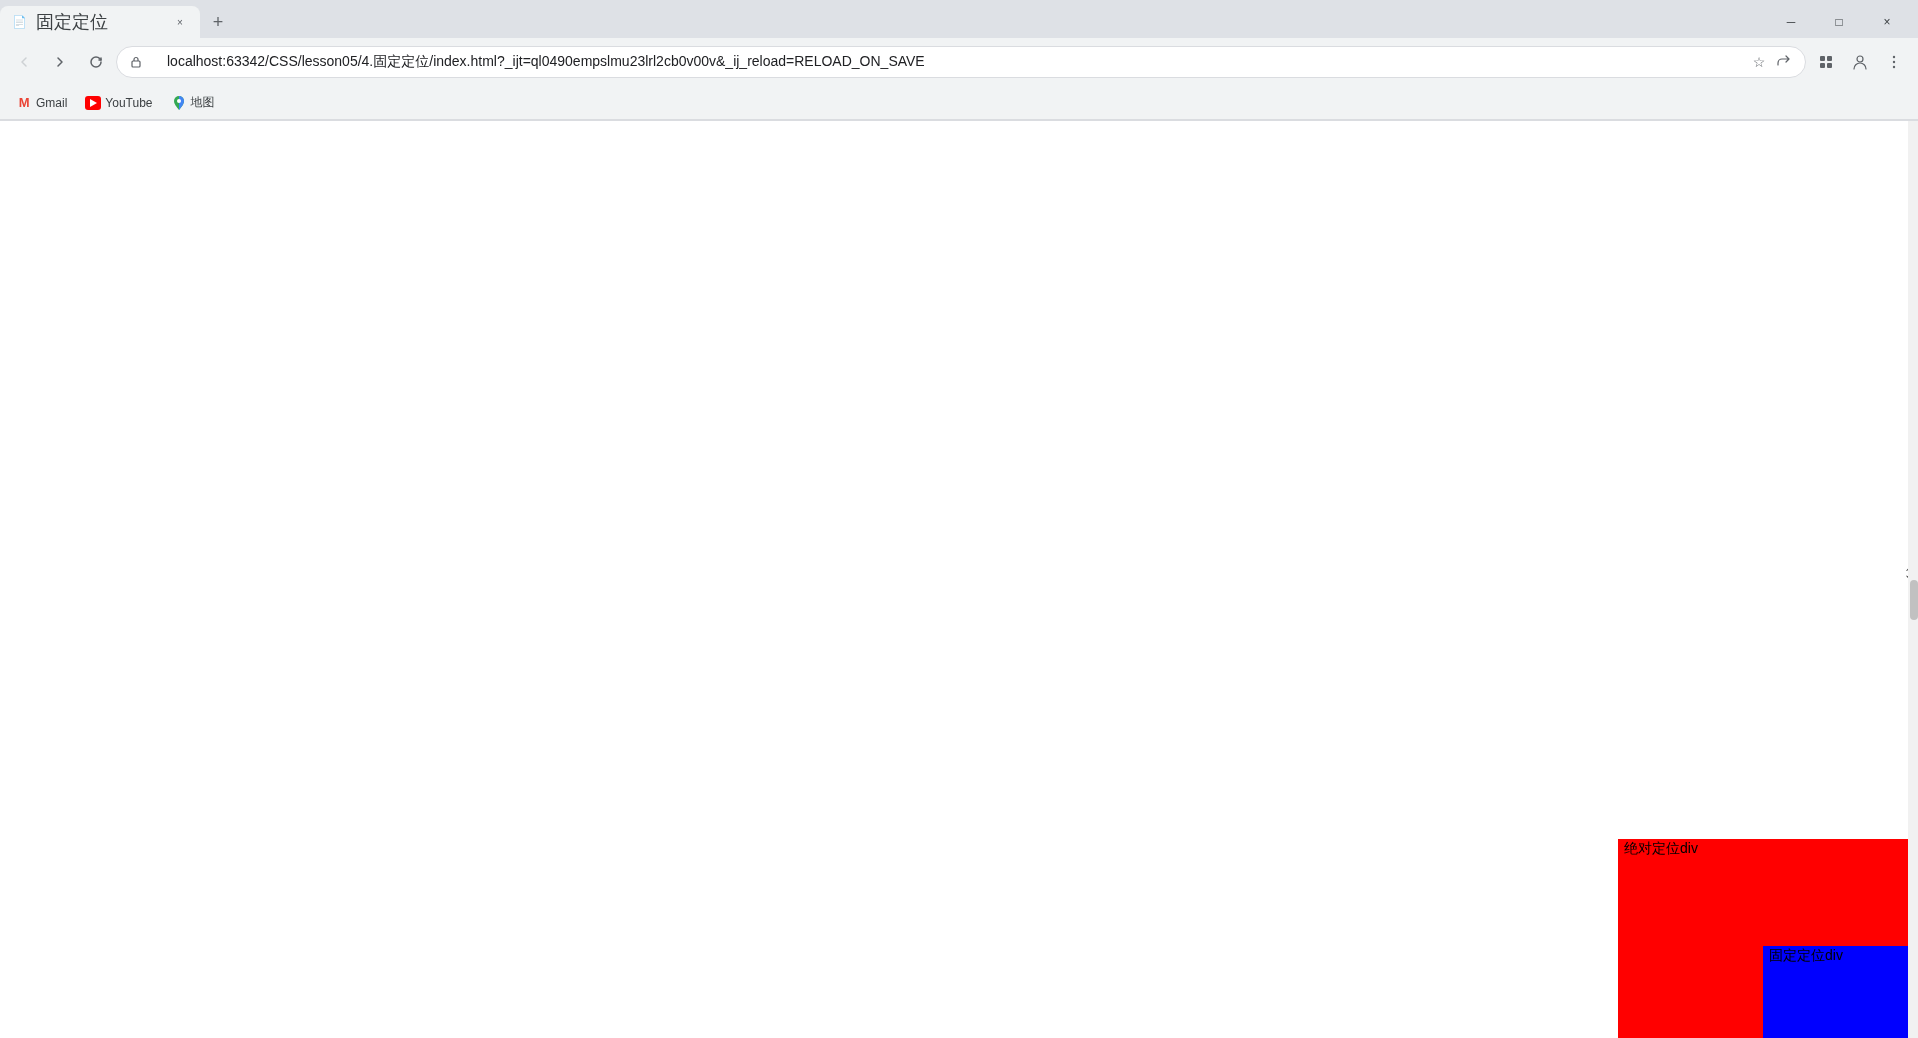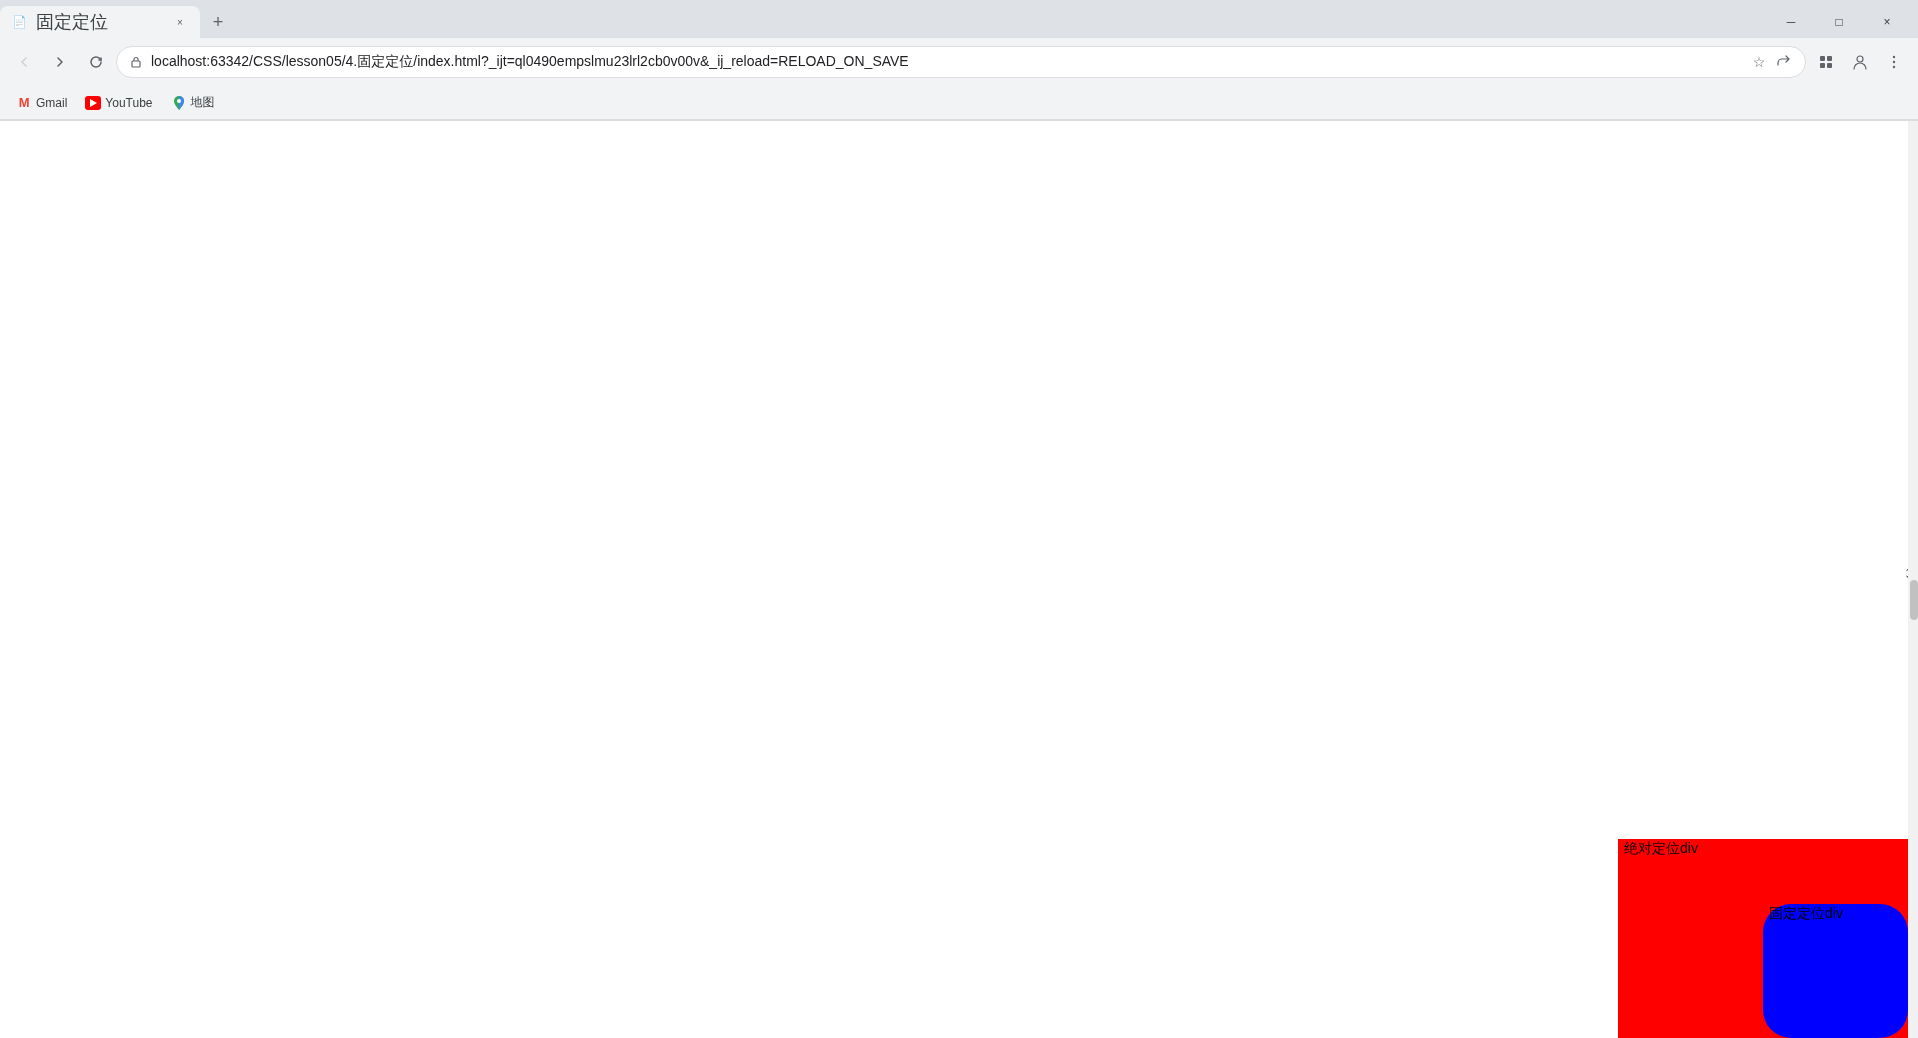--- a/index.html
+++ b/index.html
@@ -139,21 +139,21 @@
     }
 
     .url-bar {
       flex: 1;
       height: 32px;
       background: white;
       border-radius: 16px;
       display: flex;
       align-items: center;
       padding: 0 12px;
-      gap: 8px;
+      gap: 24px;
       border: 1px solid #dadce0;
       font-size: 14px;
       color: #202124;
     }
 
     .url-text {
       flex: 1;
       font-size: 14px;
       color: #202124;
     }
@@ -262,23 +262,22 @@
       height: 200px;
       background: #ff0000;
     }
 
     
     .blue-box {
       position: fixed;
       bottom: 0;
       right: 10px;
       width: 145px;
-      height: 134px;
+      height: 92px;
       background: #0000ff;
-      border-radius: 28px;
     }
 
     .red-box-label {
       color: #000;
       font-size: 14px;
       padding: 4px 6px;
       font-family: Arial, sans-serif;
     }
 
     .blue-box-label {

